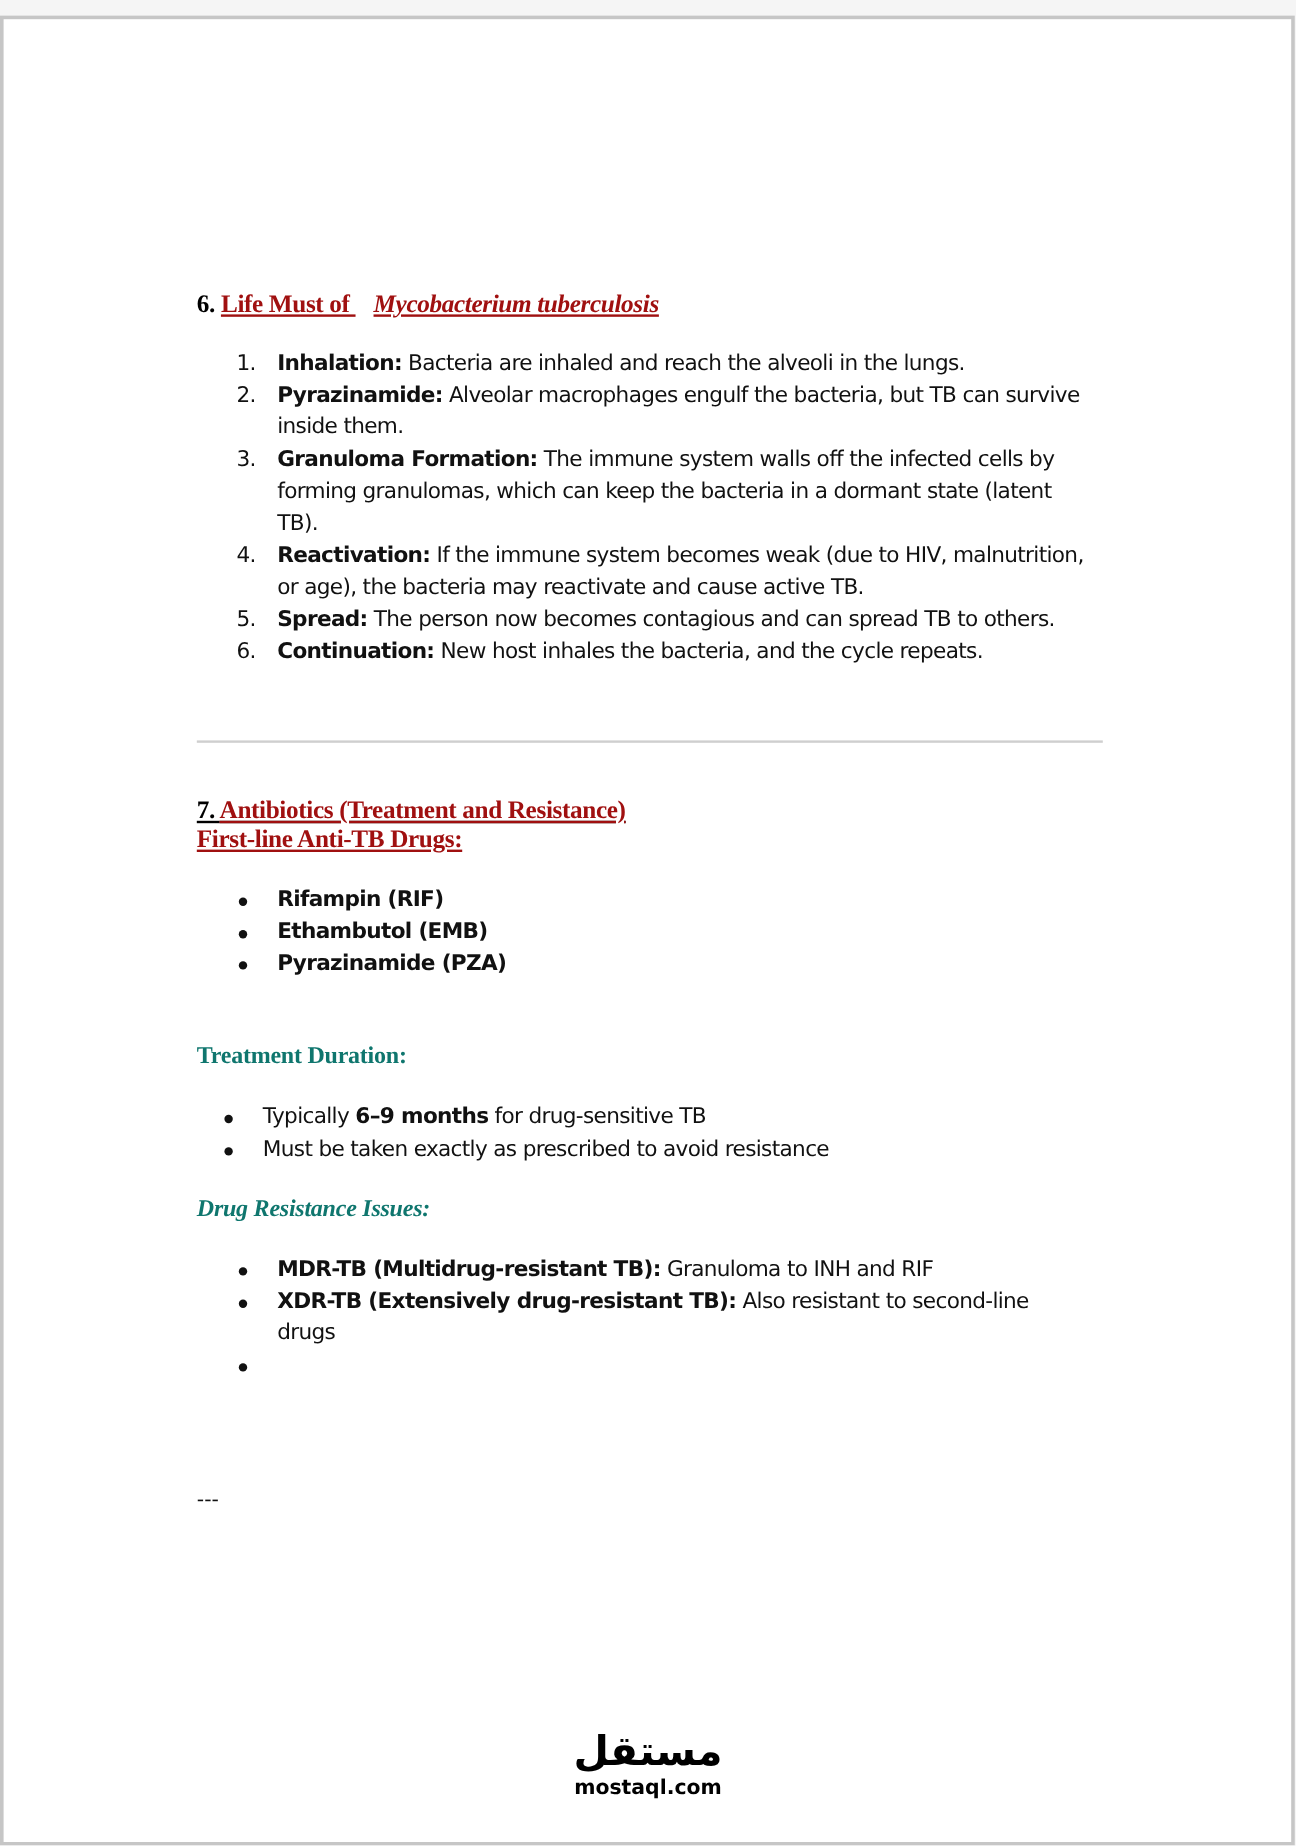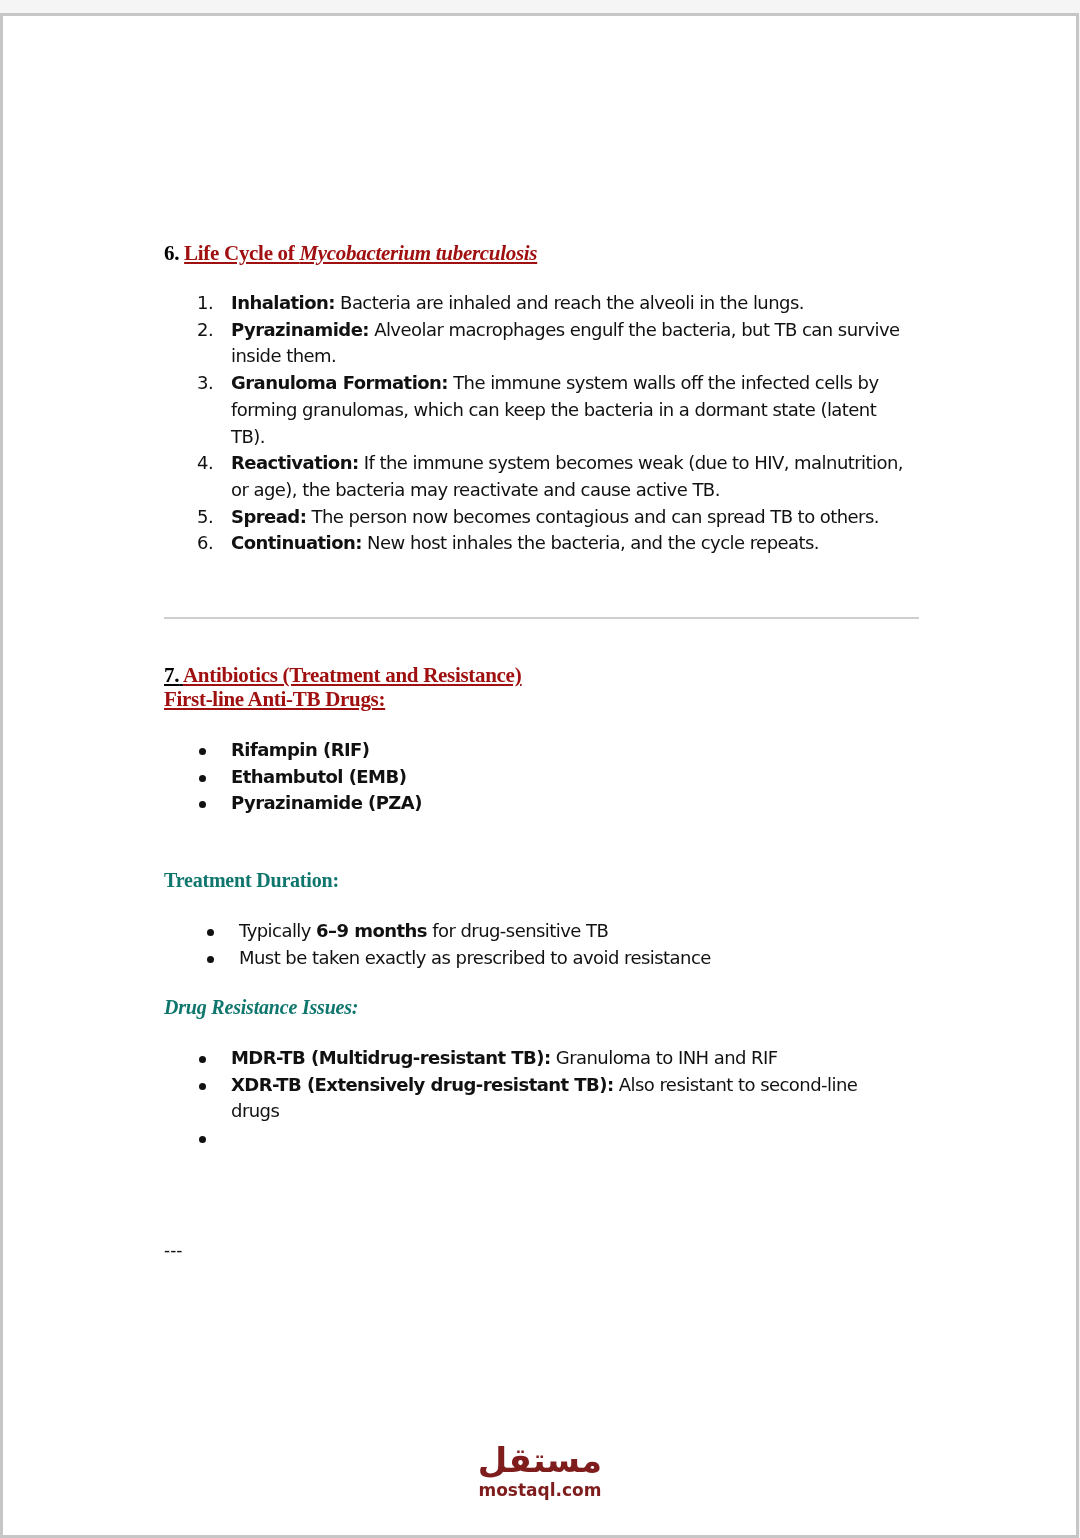--- a/index.html
+++ b/index.html
@@ -26,21 +26,21 @@
       color: #000;
       white-space: nowrap;
       letter-spacing: -0.3px;
     }
     .heading .red {
       color: #a01010;
       text-decoration: underline;
       text-decoration-thickness: 2px;
       text-underline-offset: 2px;
     }
-    .heading .ital { font-style: italic; }
+    .heading .ital { font-style: italic; margin-left: 15px; }
     .subheading {
       position: absolute;
       left: 0;
       font-family: "Liberation Serif", serif;
       font-weight: bold;
       font-size: 20px;
       color: #0f766e;
       white-space: nowrap;
       letter-spacing: -0.2px;
     }
@@ -86,21 +86,21 @@
       font-family: "DejaVu Sans", sans-serif;
       font-size: 17px;
       color: #111;
       letter-spacing: 0px;
     }
     .watermark {
       position: absolute;
       left: 470px; top: 1440px;
       width: 140px;
       text-align: center;
-      color: #7f1d1d;
+      color: #000000;
       font-family: "DejaVu Sans", sans-serif;
     }
     .watermark .ar {
       font-size: 34px;
       font-weight: bold;
       line-height: 40px;
       display: block;
     }
     .watermark .en {
       font-size: 17px;
@@ -109,21 +109,21 @@
       line-height: 20px;
     }
   </style>
 </head>
 <body>
 
 <div class="page"></div>
 
 <div class="heading" style="left:164px; top:241px;">
   <span>6.</span>
-  <span class="red"><span>Life Cycle of </span><span class="ital">Mycobacterium tuberculosis</span></span>
+  <span class="red"><span>Life Must of </span><span class="ital">Mycobacterium tuberculosis</span></span>
 </div>
 
 <ol class="list" style="left:164px; top:290px;">
   <li><span class="marker">1.</span><b>Inhalation:</b><span> Bacteria are inhaled and reach the alveoli in the lungs.</span></li>
   <li><span class="marker">2.</span><b>Pyrazinamide:</b><span> Alveolar macrophages engulf the bacteria, but TB can survive inside them.</span></li>
   <li><span class="marker">3.</span><b>Granuloma Formation:</b><span> The immune system walls off the infected cells by forming granulomas, which can keep the bacteria in a dormant state (latent TB).</span></li>
   <li><span class="marker">4.</span><b>Reactivation:</b><span> If the immune system becomes weak (due to HIV, malnutrition, or age), the bacteria may reactivate and cause active TB.</span></li>
   <li><span class="marker">5.</span><b>Spread:</b><span> The person now becomes contagious and can spread TB to others.</span></li>
   <li><span class="marker">6.</span><b>Continuation:</b><span> New host inhales the bacteria, and the cycle repeats.</span></li>
 </ol>
@@ -138,21 +138,21 @@
   <span class="red">First-line Anti-TB Drugs:</span>
 </div>
 
 <ul class="list" style="left:164px; top:737px;">
   <li><span class="bullet"></span><b>Rifampin (RIF)</b></li>
   <li><span class="bullet"></span><b>Ethambutol (EMB)</b></li>
   <li><span class="bullet"></span><b>Pyrazinamide (PZA)</b></li>
 </ul>
 
 <div class="subheading" style="left:164px; top:869px;">Treatment Duration:</div>
-<ul class="list" style="left:172px; top:918px;">
+<ul class="list" style="left:152px; top:918px;">
   <li><span class="bullet"></span><span>Typically </span><b>6–9 months</b><span> for drug-sensitive TB</span></li>
   <li><span class="bullet"></span><span>Must be taken exactly as prescribed to avoid resistance</span></li>
 </ul>
 
 <div class="subheading" style="left:164px; top:996px;font-style:italic;">Drug Resistance Issues:</div>
 <ul class="list" style="left:164px; top:1045px;">
   <li><span class="bullet"></span><b>MDR-TB (Multidrug-resistant TB):</b><span> Granuloma to INH and RIF</span></li>
   <li><span class="bullet"></span><b>XDR-TB (Extensively drug-resistant TB):</b><span> Also resistant to second-line drugs</span></li>
   <li><span class="bullet"></span></li>
 </ul>

